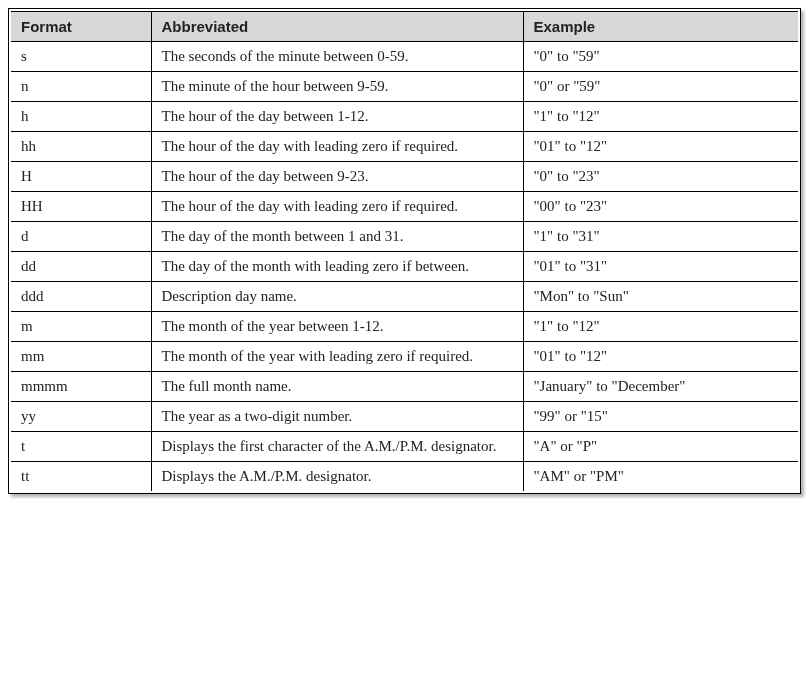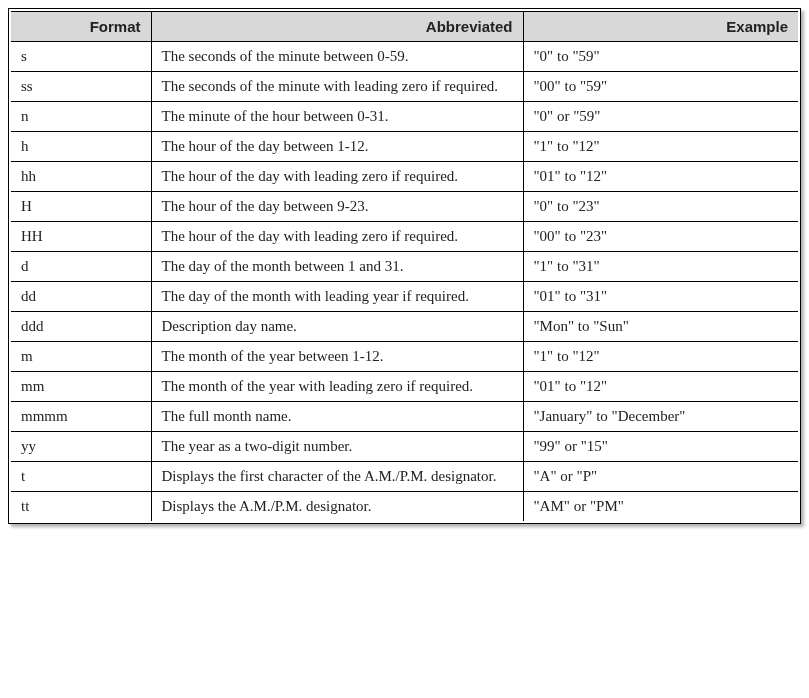--- a/index.html
+++ b/index.html
@@ -29,21 +29,20 @@
       padding: 6px 10px;
       text-align: left;
       vertical-align: top;
       border-bottom: 1px solid #000;
     }
     th {
       background: #d8d8d8;
       font-weight: bold;
       font-family: Arial, Helvetica, sans-serif;
       border-top: 1px solid #000;
-      text-align: right;
     }
     th:nth-child(1), td:nth-child(1) {
       width: 140px;
       border-right: 1px solid #000;
     }
     th:nth-child(2), td:nth-child(2) {
       border-right: 1px solid #000;
     }
     th:nth-child(3), td:nth-child(3) {
       width: 275px;
@@ -74,27 +73,22 @@
           <th>Example</th>
         </tr>
       </thead>
       <tbody id="tbody">
       <tr>
             <td>s</td>
             <td>The seconds of the minute between 0-59.</td>
             <td>"0" to "59"</td>
           </tr>
           <tr>
-            <td>ss</td>
-            <td>The seconds of the minute with leading zero if required.</td>
-            <td>"00" to "59"</td>
-          </tr>
-          <tr>
             <td>n</td>
-            <td>The minute of the hour between 0-31.</td>
+            <td>The minute of the hour between 9-59.</td>
             <td>"0" or "59"</td>
           </tr>
           <tr>
             <td>h</td>
             <td>The hour of the day between 1-12.</td>
             <td>"1" to "12"</td>
           </tr>
           <tr>
             <td>hh</td>
             <td>The hour of the day with leading zero if required.</td>
@@ -110,21 +104,21 @@
             <td>The hour of the day with leading zero if required.</td>
             <td>"00" to "23"</td>
           </tr>
           <tr>
             <td>d</td>
             <td>The day of the month between 1 and 31.</td>
             <td>"1" to "31"</td>
           </tr>
           <tr>
             <td>dd</td>
-            <td>The day of the month with leading year if required.</td>
+            <td>The day of the month with leading zero if between.</td>
             <td>"01" to "31"</td>
           </tr>
           <tr>
             <td>ddd</td>
             <td>Description day name.</td>
             <td>"Mon" to "Sun"</td>
           </tr>
           <tr>
             <td>m</td>
             <td>The month of the year between 1-12.</td>

